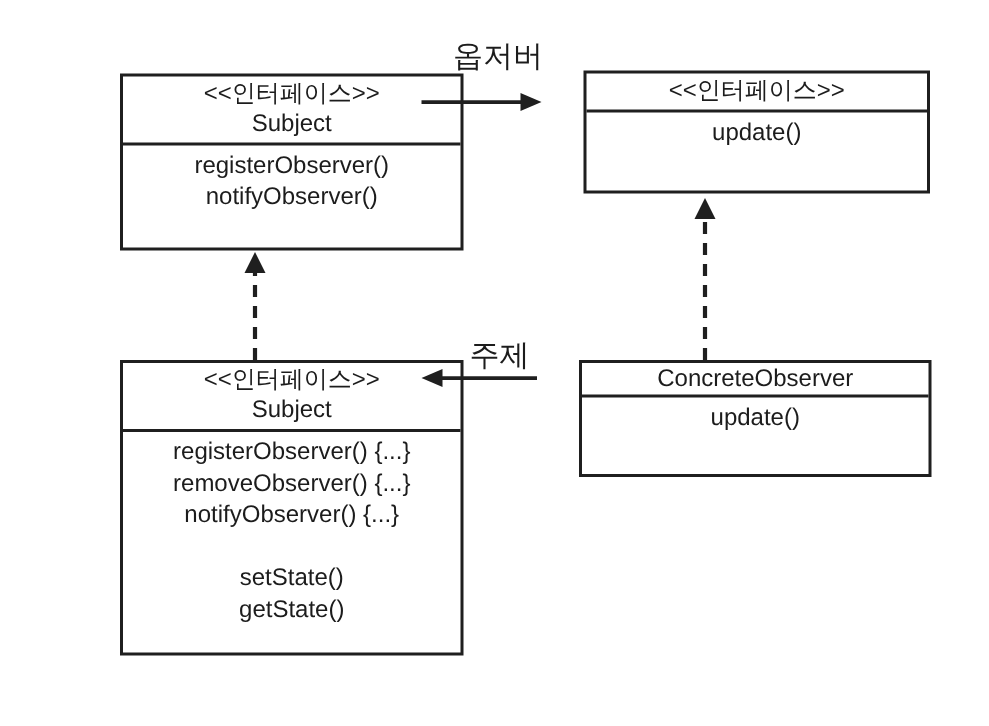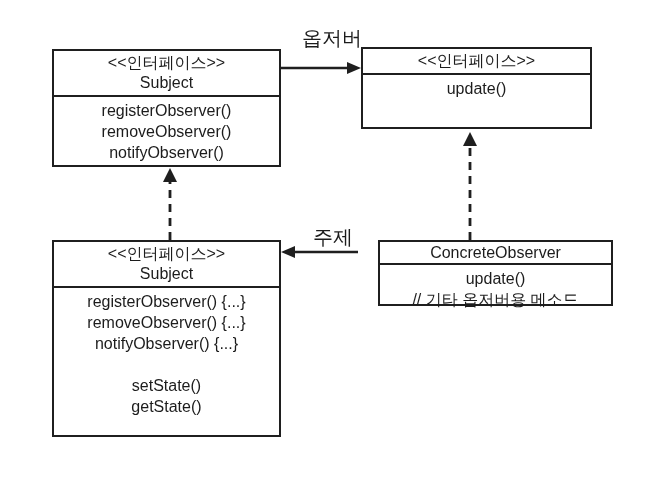--- a/index.html
+++ b/index.html
@@ -11,41 +11,42 @@
     font-family: "Liberation Sans", sans-serif;
     color: #1c1c1c;
     overflow: hidden;
   }
   .uml-class {
     position: absolute;
     box-sizing: border-box;
     border: 2.5px solid #1f1f1f;
     background: #ffffff;
     text-align: center;
+    margin-left: 28px;
   }
   .uml-header {
     border-bottom: 2.5px solid #1f1f1f;
     padding: 2px 2px 2px;
   }
   .uml-stereotype, .uml-name {
     font-size: 16px;
     line-height: 20px;
     white-space: nowrap;
   }
   .uml-body {
     padding: 3px 2px 0;
     font-size: 16px;
     line-height: 21px;
   }
   .method { min-height: 21px; white-space: nowrap; text-align: center; }
 
   #box-subject-interface  { left: 52px;  top: 49px;  width: 229px; height: 118px; }
   #box-observer-interface { left: 361px; top: 47px;  width: 231px; height: 82px;  }
   #box-concrete-subject   { left: 52px;  top: 240px; width: 229px; height: 197px; }
-  #box-concrete-observer  { left: 378px; top: 240px; width: 235px; height: 66px;  }
+  #box-concrete-observer  { left: 358px; top: 240px; width: 235px; height: 78px;  }
 
   #box-concrete-observer .uml-header { padding: 1px 2px 0px; }
 
   .arrow-layer {
     position: absolute;
     left: 0; top: 0;
     width: 659px; height: 484px;
     pointer-events: none;
   }
   .edge-label {
@@ -63,21 +64,20 @@
 
 <div class="canvas">
 
   <div class="uml-class" id="box-subject-interface">
     <div class="uml-header">
       <div class="uml-stereotype">&lt;&lt;인터페이스&gt;&gt;</div>
       <div class="uml-name">Subject</div>
     </div>
     <div class="uml-body">
       <div class="method">registerObserver()</div>
-      <div class="method">removeObserver()</div>
       <div class="method">notifyObserver()</div>
     </div>
   </div>
 
   <div class="uml-class" id="box-observer-interface">
     <div class="uml-header">
       <div class="uml-stereotype">&lt;&lt;인터페이스&gt;&gt;</div>
     </div>
     <div class="uml-body">
       <div class="method">update()</div>
@@ -98,21 +98,20 @@
       <div class="method">getState()</div>
     </div>
   </div>
 
   <div class="uml-class" id="box-concrete-observer">
     <div class="uml-header">
       <div class="uml-name">ConcreteObserver</div>
     </div>
     <div class="uml-body">
       <div class="method">update()</div>
-      <div class="method">// 기타 옵저버용 메소드</div>
     </div>
   </div>
 
   <svg class="arrow-layer" width="659" height="484" viewBox="0 0 659 484">
 
     <g>
       <line x1="281" y1="68" x2="350" y2="68" stroke="#1f1f1f" stroke-width="2.5"></line>
       <polygon points="361,68 347,62 347,74" fill="#1f1f1f"></polygon>
     </g>
 

